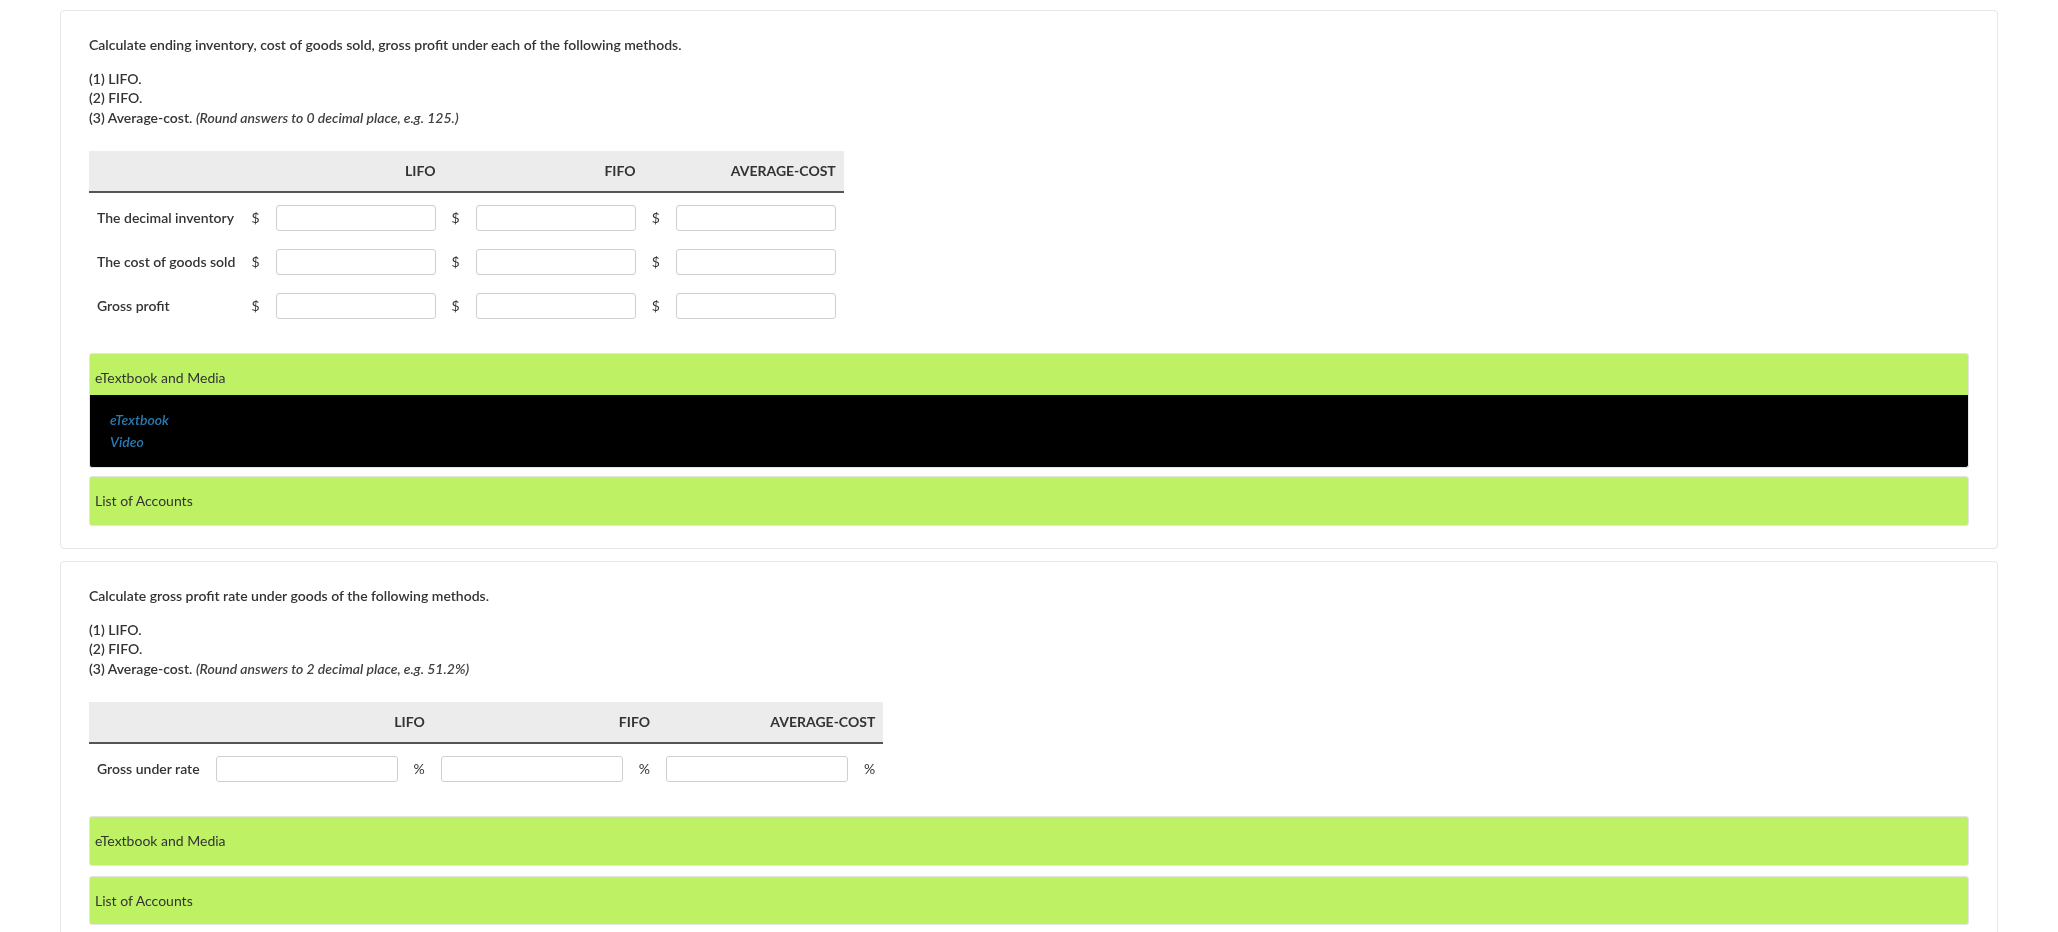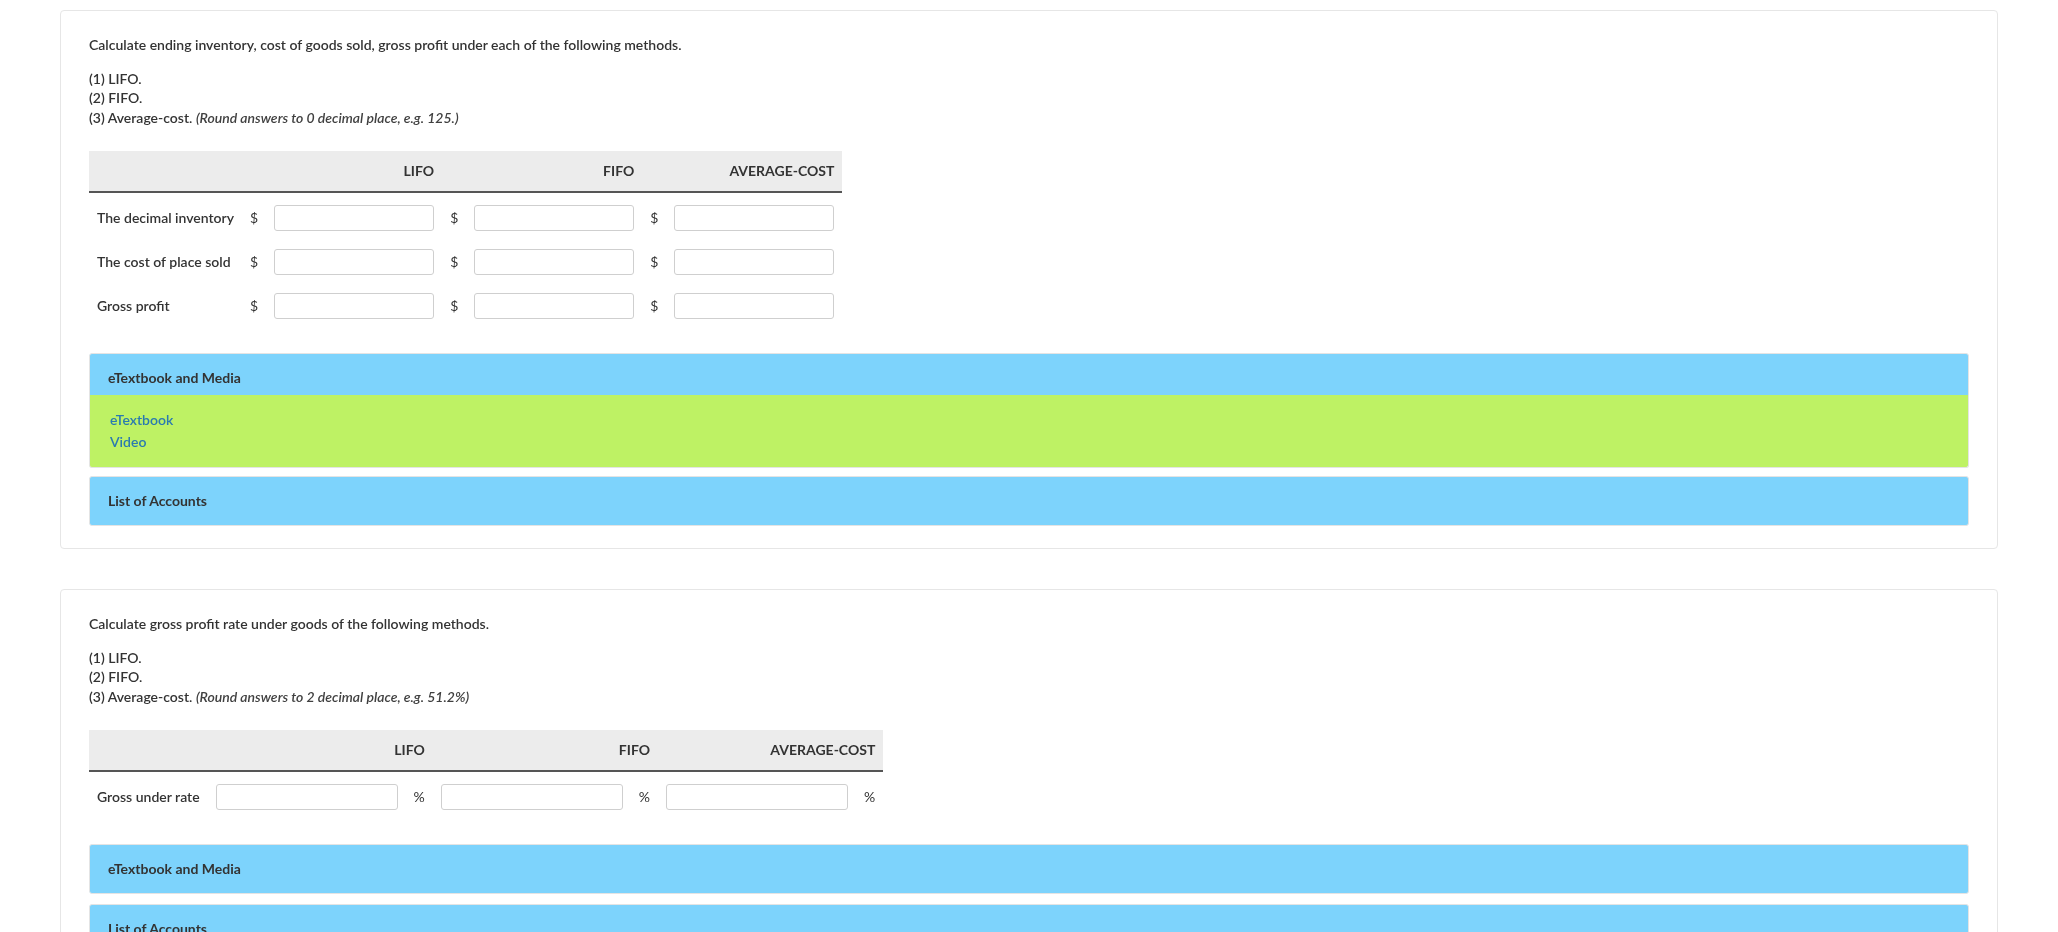--- a/index.html
+++ b/index.html
@@ -4,21 +4,21 @@
 <style>
   html,body{margin:0;padding:0;background:#fff;}
   body{
     font-family:"Lato","Helvetica Neue",Helvetica,Arial,sans-serif;
     font-size:14px;color:#333;line-height:1.4;
     width:2058px;height:932px;overflow:hidden;box-sizing:border-box;
     padding:10px 60px;
   }
   .card{
     border:1px solid #e6e6e6;border-radius:4px;background:#fff;
-    padding:24px 28px 22px 28px;margin-bottom:40px;
+    padding:24px 28px 22px 28px;margin-bottom:12px;
   }
   .prompt{font-weight:600;margin:0 0 14px 0;}
   .lines{margin:0 0 18px 0;}
   .lines div{font-weight:600;}
   .hint{font-style:italic;color:#404040;font-weight:600;}
 
   table.answer{
     border-collapse:separate;border-spacing:0 6px;margin-bottom:22px;
   }
   table.answer th{
@@ -30,28 +30,29 @@
   .cur{padding:0 6px 0 14px;font-weight:400;}
   .suf{padding:0 14px 0 6px;font-weight:400;}
   input.blank{
     border:1px solid #cfcfcf;border-radius:3px;background:#fff;
     height:26px;width:160px;font-size:14px;padding:0 6px;box-sizing:border-box;
   }
   input.blank.wide{width:182px;}
   th.spacer{background:transparent;border:none;padding:0;}
 
   .panel{
-    background:#7dd3fc;border:1px solid #e4e4e4;border-radius:3px;
-    padding:14px 18px;font-weight:700;margin-top:8px;
+    background:#bef264;border:1px solid #e4e4e4;border-radius:3px;
+    padding:14px 5px;font-weight:400;margin-top:8px;
   }
   .panel + .panel{margin-top:10px;}
   .media-body{
-    background:#bef264;border:1px solid #e4e4e4;border-top:none;
+    background:#000000;border:1px solid #e4e4e4;border-top:none;
     border-radius:0 0 3px 3px;padding:14px 20px;margin-top:-8px;
     margin-bottom:8px;
+    font-style:italic;
   }
   a.link{color:#2a7ab0;text-decoration:none;font-weight:600;display:block;line-height:1.6;}
 </style>
 </head>
 <body>
 
 <div class="card">
 
   <p class="prompt">Calculate ending inventory, cost of goods sold, gross profit under each of the following methods.</p>
 
@@ -76,21 +77,21 @@
       <td class="rowlbl">The decimal inventory</td>
       <td class="cur">$</td>
       <td><input class="blank" type="text" style=""></td>
       <td class="cur">$</td>
       <td><input class="blank" type="text" style=""></td>
       <td class="cur">$</td>
       <td><input class="blank" type="text" style=""></td>
     </tr>
 
     <tr>
-      <td class="rowlbl">The cost of place sold</td>
+      <td class="rowlbl">The cost of goods sold</td>
       <td class="cur">$</td>
       <td><input class="blank" type="text" style=""></td>
       <td class="cur">$</td>
       <td><input class="blank" type="text" style=""></td>
       <td class="cur">$</td>
       <td><input class="blank" type="text" style=""></td>
     </tr>
 
     <tr>
       <td class="rowlbl">Gross profit</td>

